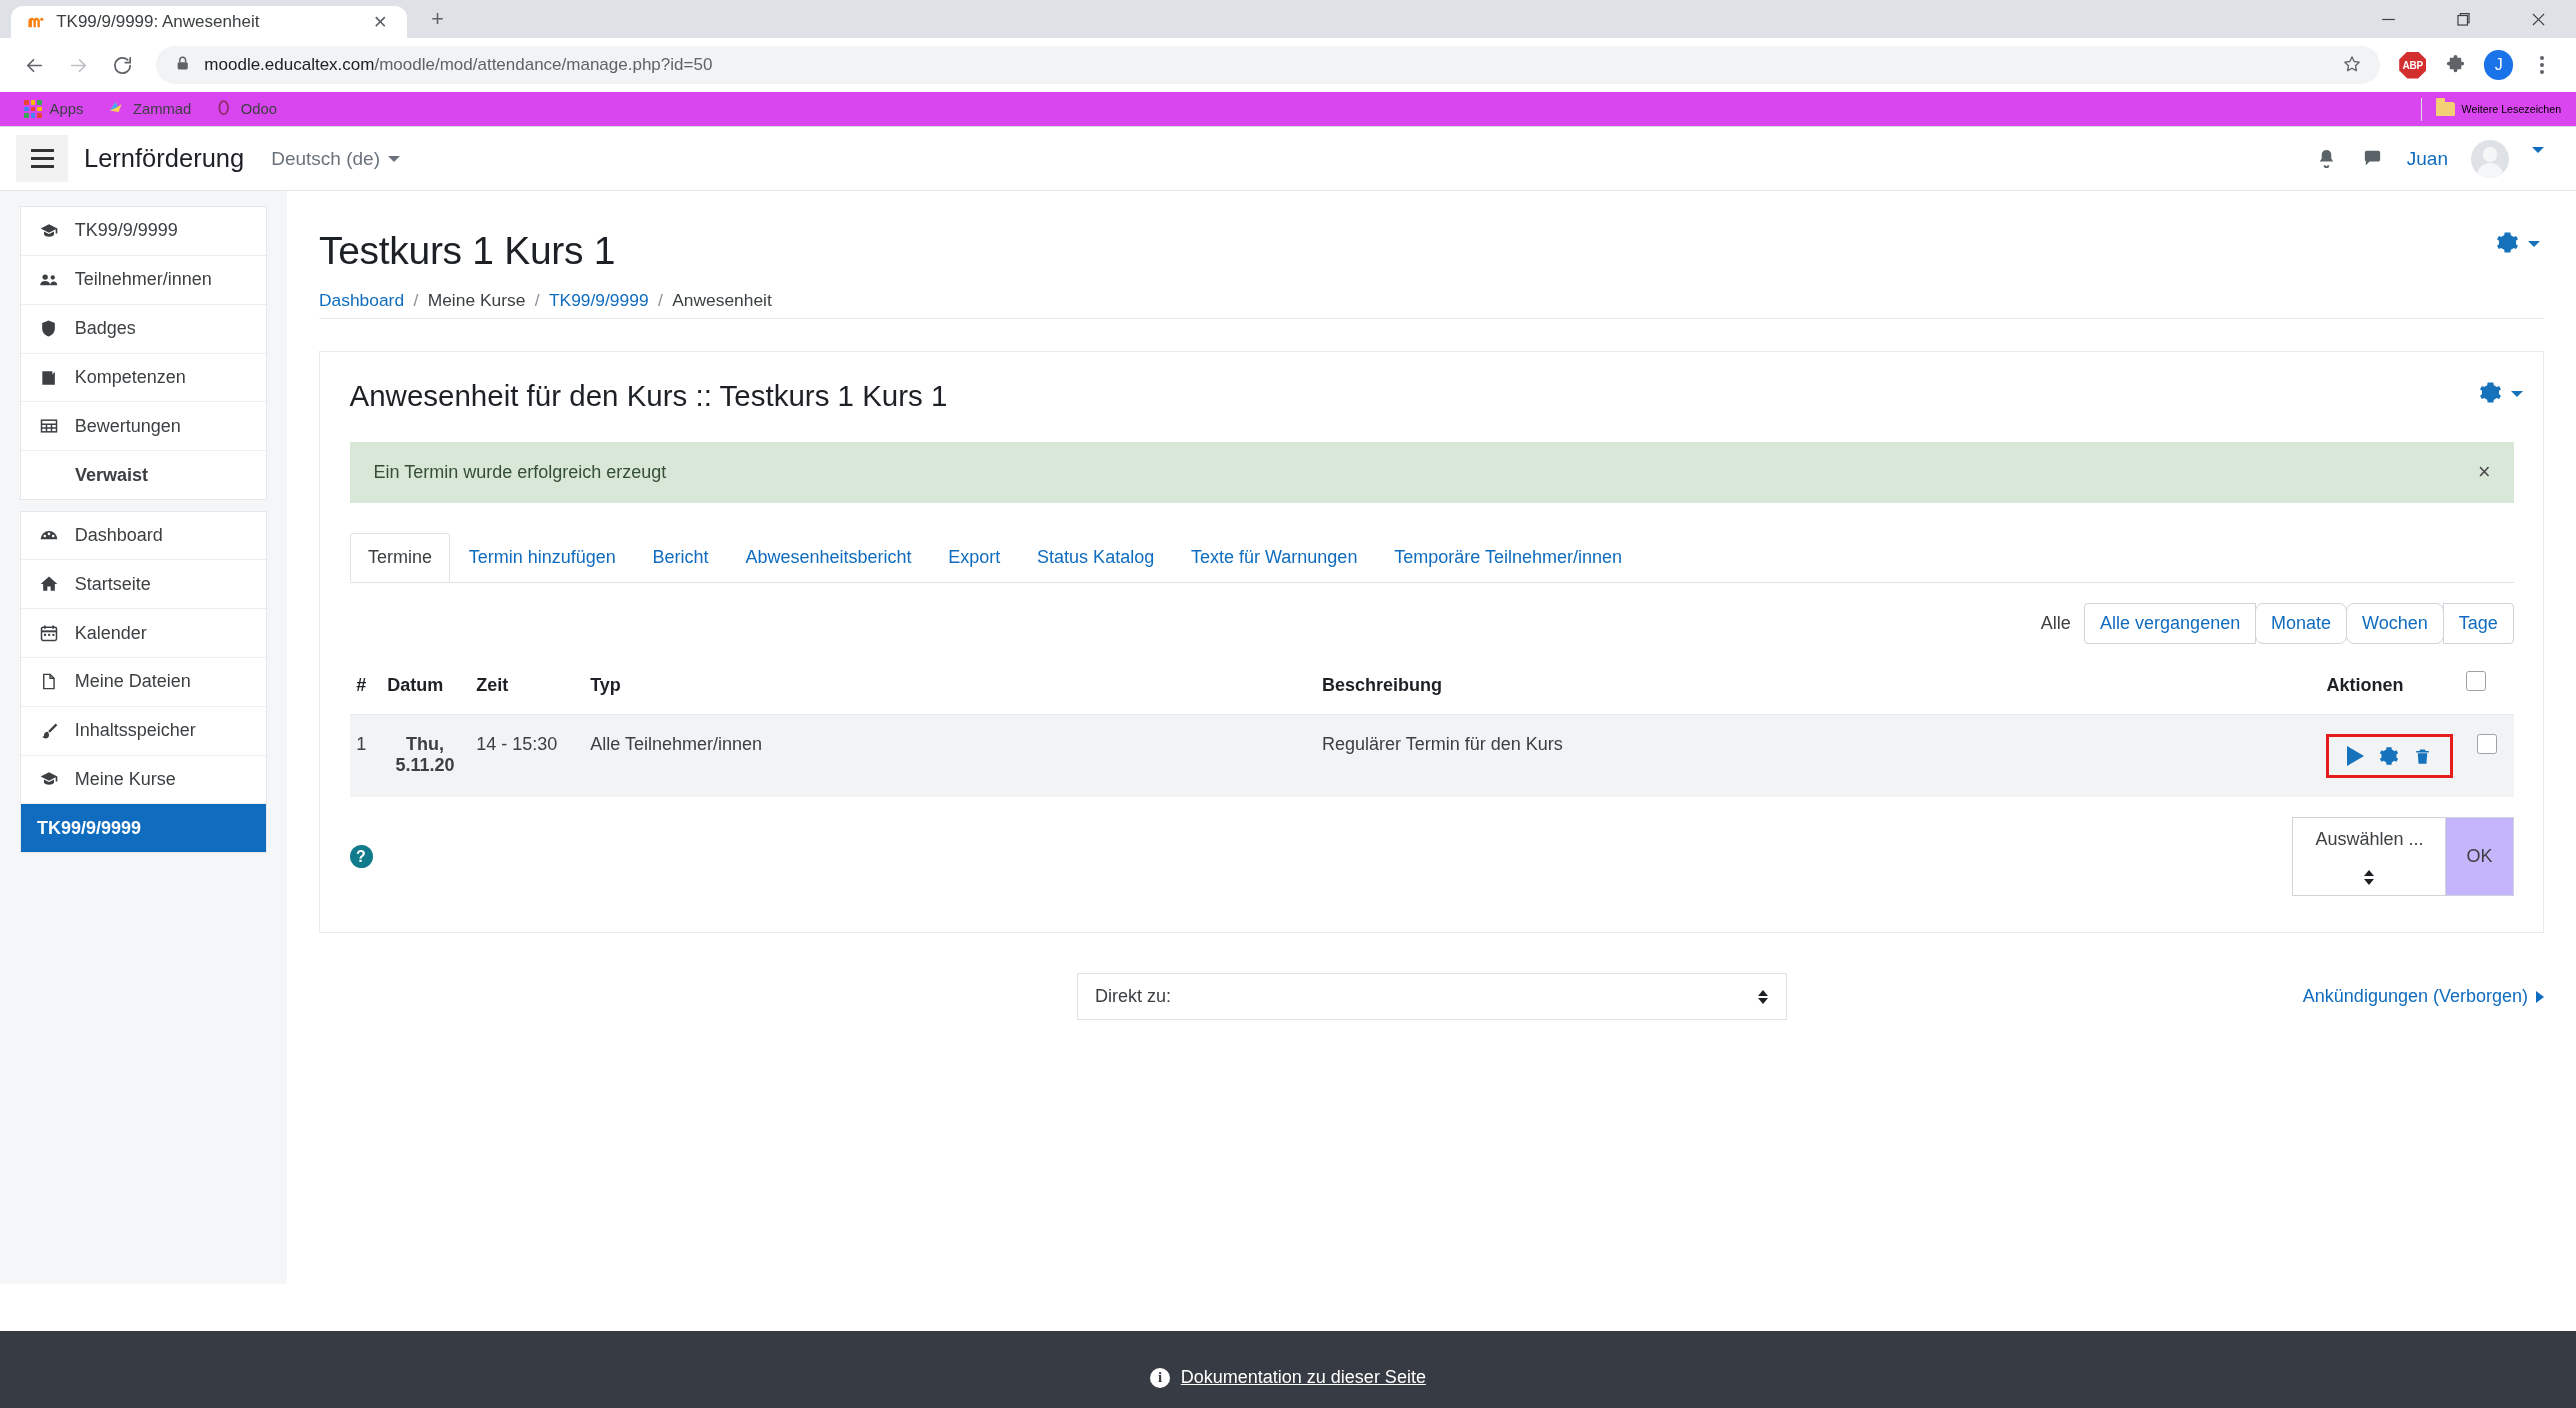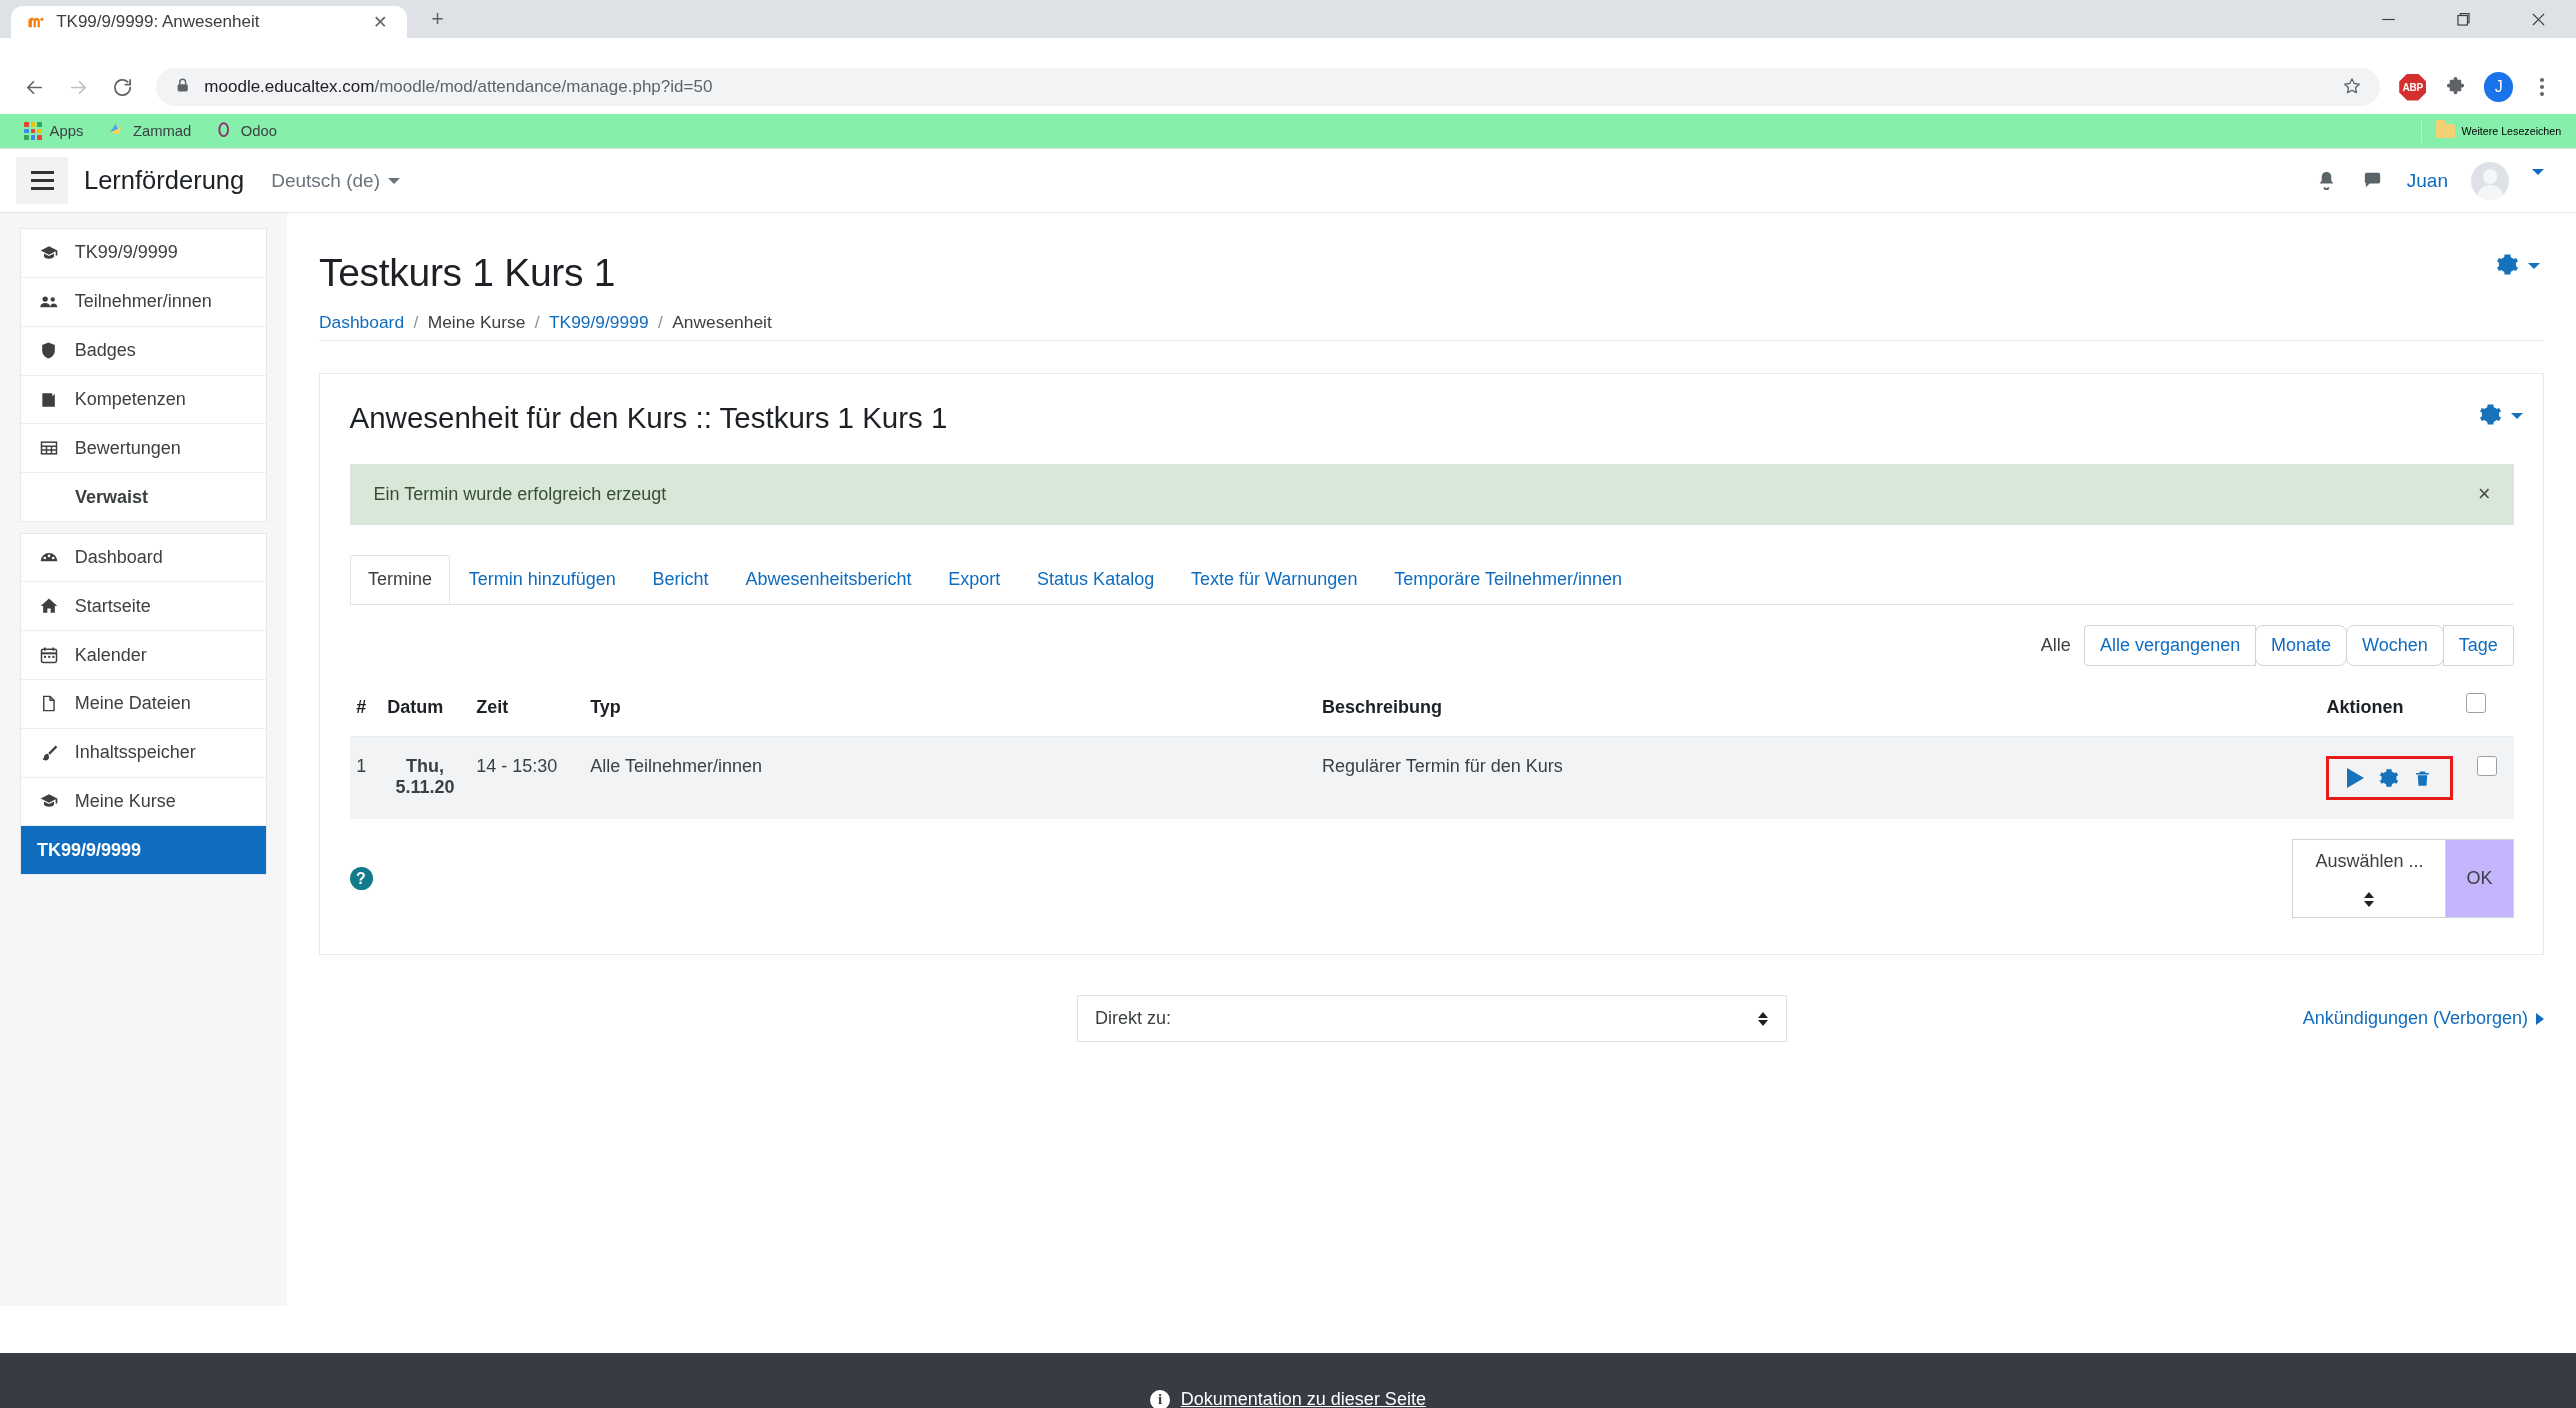--- a/index.html
+++ b/index.html
@@ -64,21 +64,20 @@
     color: #3c4043;
     cursor: pointer;
   }
 
   .browser-toolbar {
     height: 54px;
     background: #ffffff;
     display: flex; align-items: center;
     padding: 0 14.8px;
     gap: 4px;
-    margin-top: 22px;
   }
   .navbtn {
     width: 40px; height: 40px;
     display: flex; align-items: center; justify-content: center;
     color: #5f6368;
     border-radius: 50%;
     cursor: pointer;
   }
   .navbtn.disabled { color: #bdc1c6; }
   .omnibox {
@@ -119,21 +118,21 @@
     width: 29.5px; height: 29.5px; border-radius: 50%;
     background: #1a73e8; color: #fff;
     font-size: 16px;
     display: flex; align-items: center; justify-content: center;
   }
   .kebab { display:flex; flex-direction:column; gap:3.4px; align-items:center; }
   .kebab i { width:4px; height:4px; border-radius:50%; background:#5f6368; display:block; }
 
   .bookmarks-bar {
     height: 35px;
-    background: #86efac;
+    background: #d946ef;
     border-bottom: 0.7px solid #dadce0;
     display: flex; align-items: center;
     padding: 0 14.8px;
     gap: 5.4px;
     position: relative;
   }
   .bm {
     display: flex; align-items: center; gap: 8px;
     padding: 4px 9.4px;
     border-radius: 4px;

